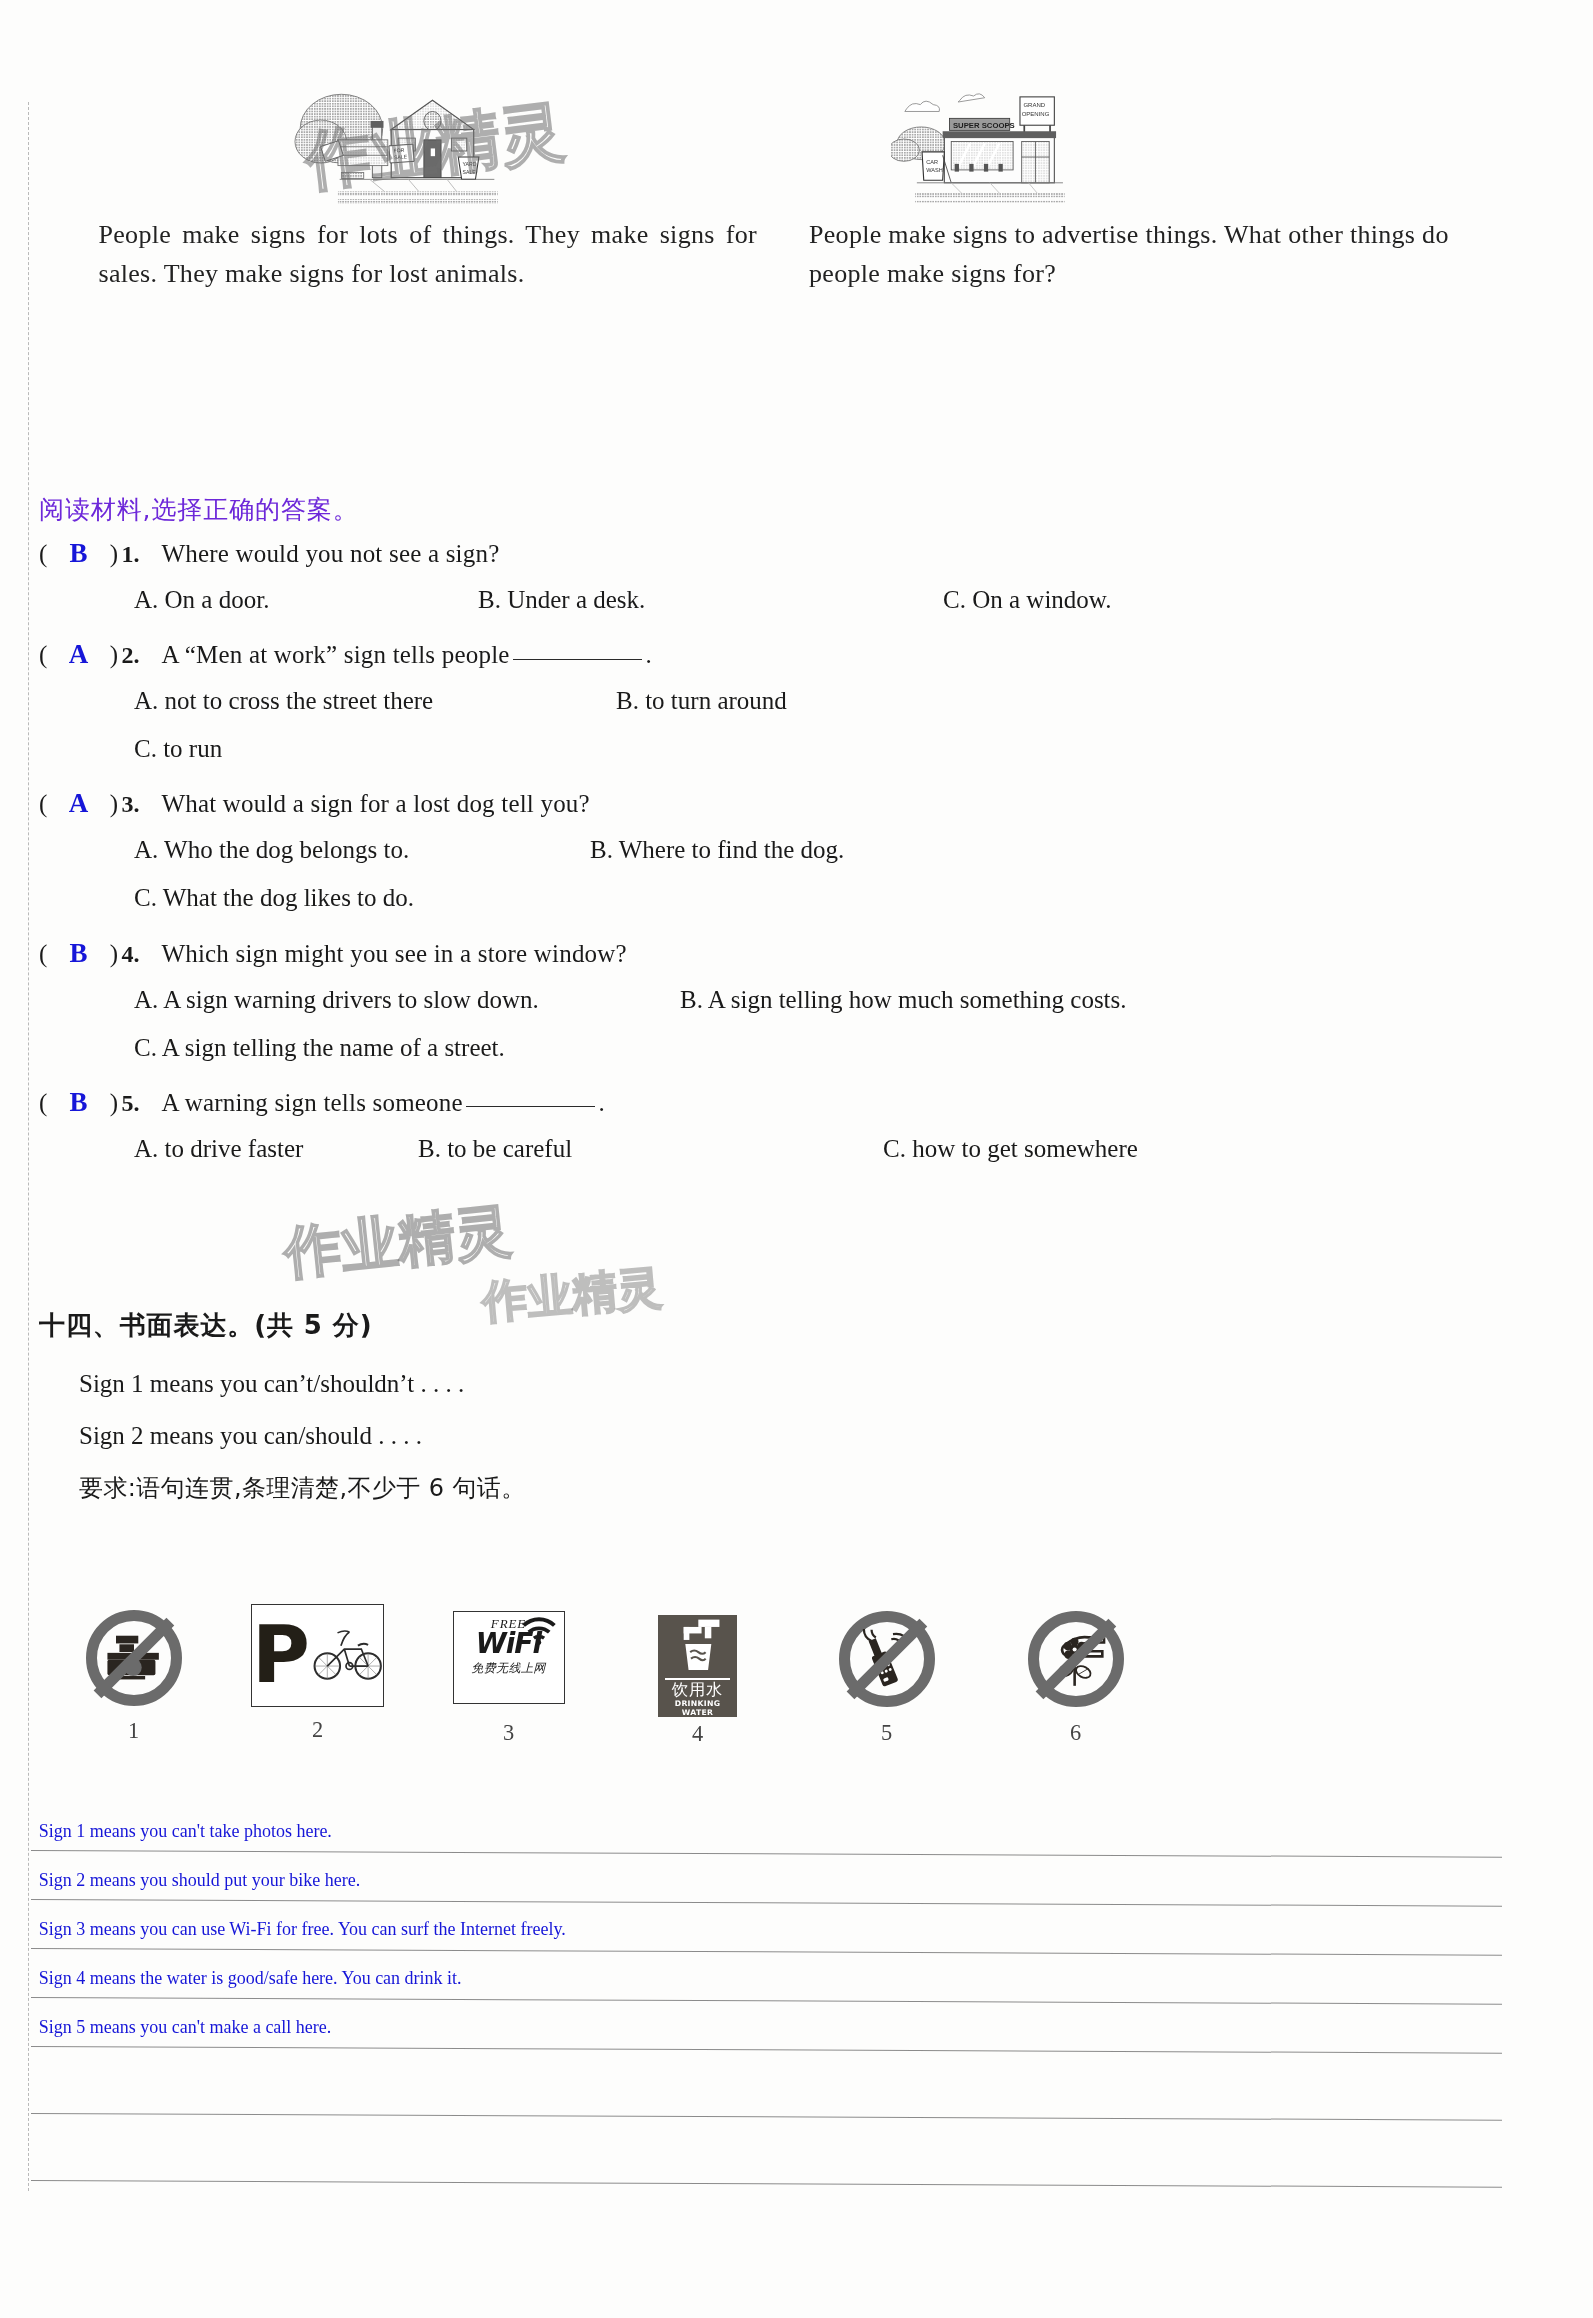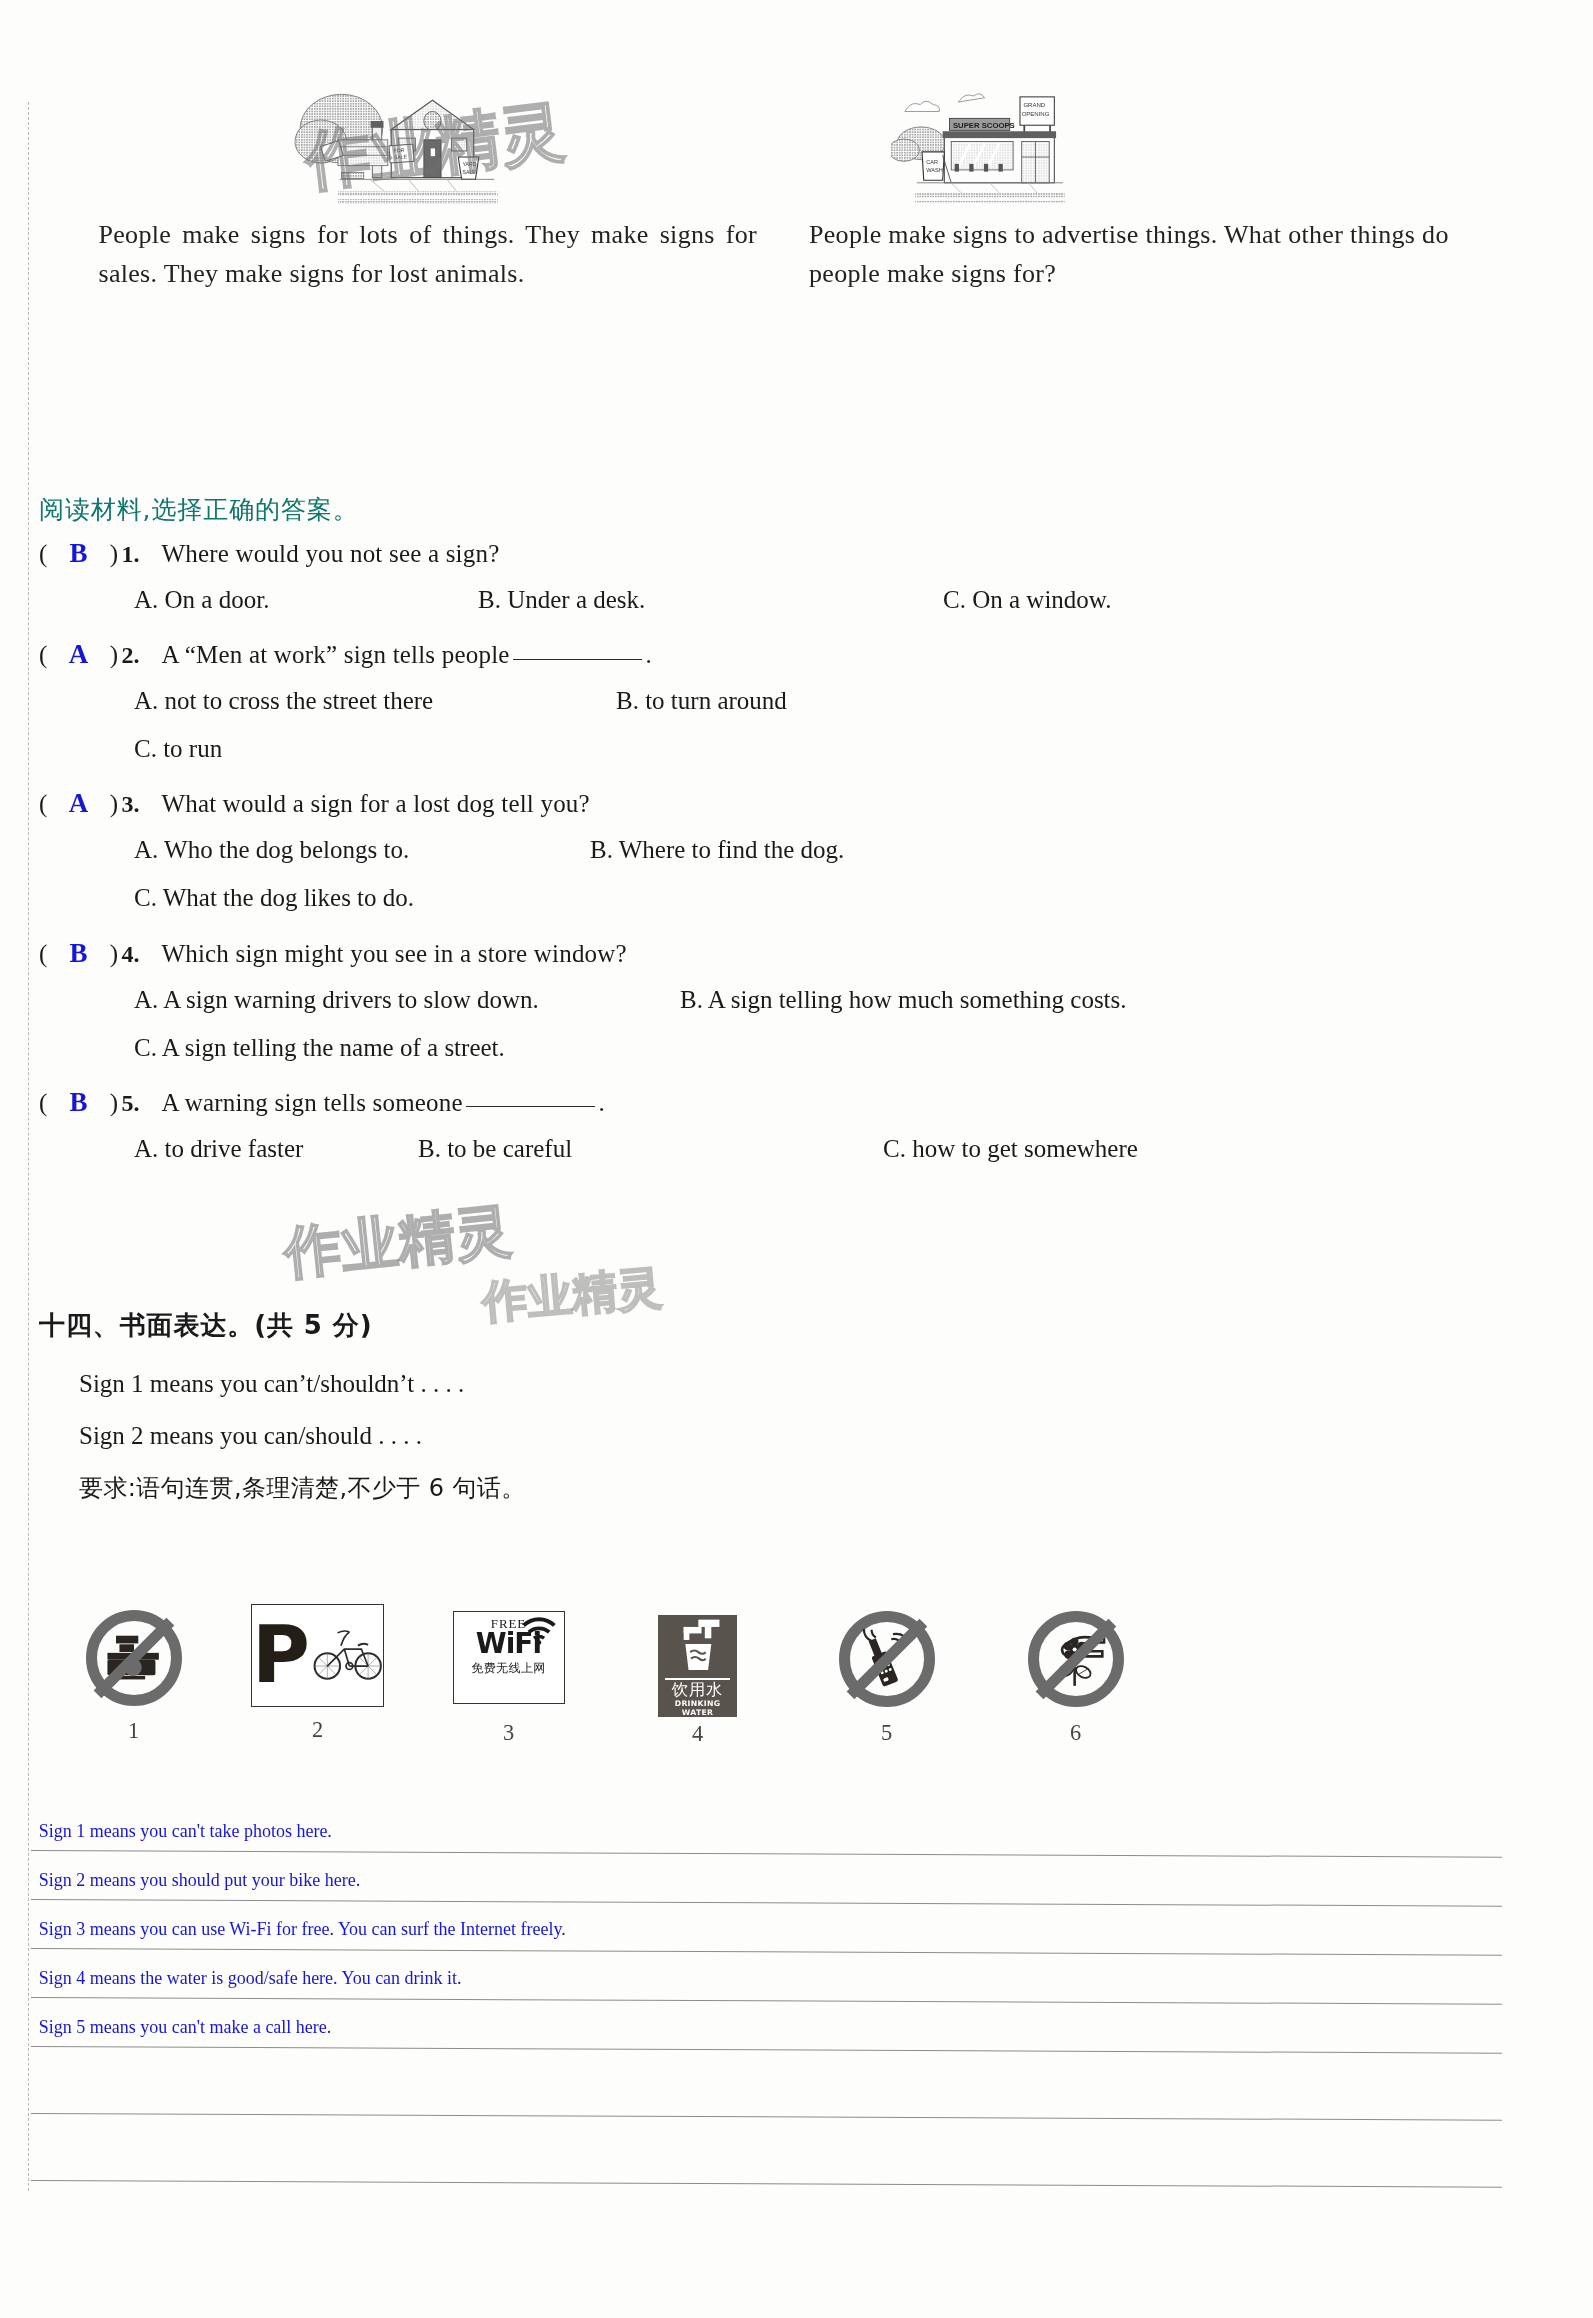--- a/index.html
+++ b/index.html
@@ -64,21 +64,21 @@
   .passage-text.just { text-align: justify; text-align-last: left; }
   .passage-col.left .passage-text { padding-left: 21.5px; }
 
   
   .cn-instruction {
     position: absolute;
     left: 39px;
     top: 493px;
     font-size: 25px;
     font-family: "DejaVu Sans", "Liberation Sans", sans-serif;
-    color: #0f766e;
+    color: #6d28d9;
     letter-spacing: 0.9px;
   }
 
   
   .questions {
     position: absolute;
     left: 39px;
     top: 535px;
     width: 1540px;
   }
@@ -631,21 +631,21 @@
             <path d="M30 9 q8 -4 14 -1" fill="none" stroke="#2c2c2c" stroke-width="1.8"></path>
             <path d="M54 24 q6 -4 12 -1" fill="none" stroke="#2c2c2c" stroke-width="2.4"></path>
             <circle cx="44" cy="48" r="4" fill="none" stroke="#2c2c2c" stroke-width="2"></circle>
           </svg>
         </div>
       </div>
       <div class="sign-num" style="margin-top:3.4px;">2</div>
     </div>
 
     <div class="sign-cell" style="left:379px; top:-1.7px; width:155px;">
-      <div class="sign-art" style="height:114px;">
+      <div class="sign-art" style="height:114px;font-style:italic;">
         <div class="wifi-box">
           <div class="wifi-free">FREE</div>
           <div class="wifi-arcs">
             <svg width="36" height="29" viewBox="0 0 42 34">
               <path d="M3 11 a26 26 0 0 1 36 0" fill="none" stroke="#1a1a1a" stroke-width="4.6"></path>
               <path d="M9 19 a18 18 0 0 1 24 0" fill="none" stroke="#1a1a1a" stroke-width="4.4"></path>
               <path d="M15 26 a10 10 0 0 1 12 0" fill="none" stroke="#1a1a1a" stroke-width="4"></path>
               <circle cx="21" cy="31" r="2.6" fill="#1a1a1a"></circle>
             </svg>
           </div>

